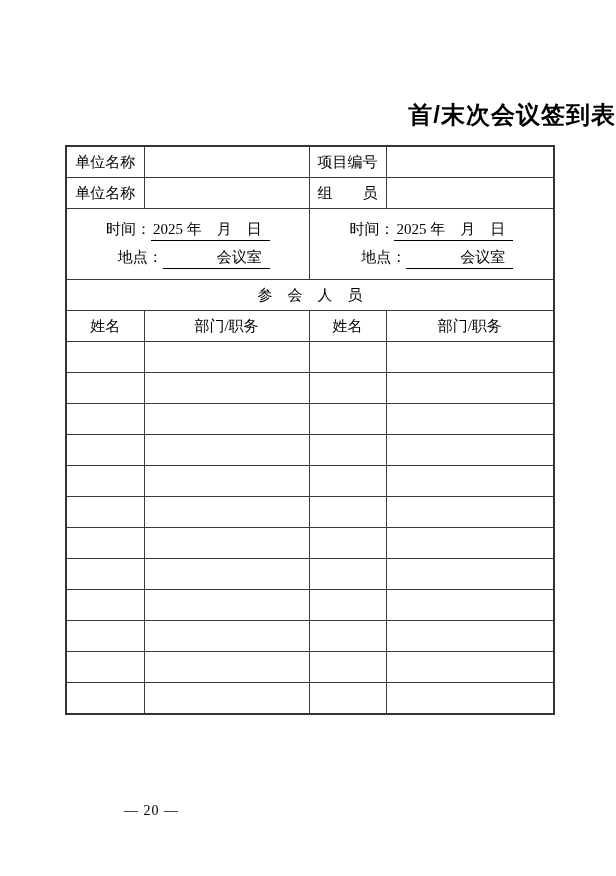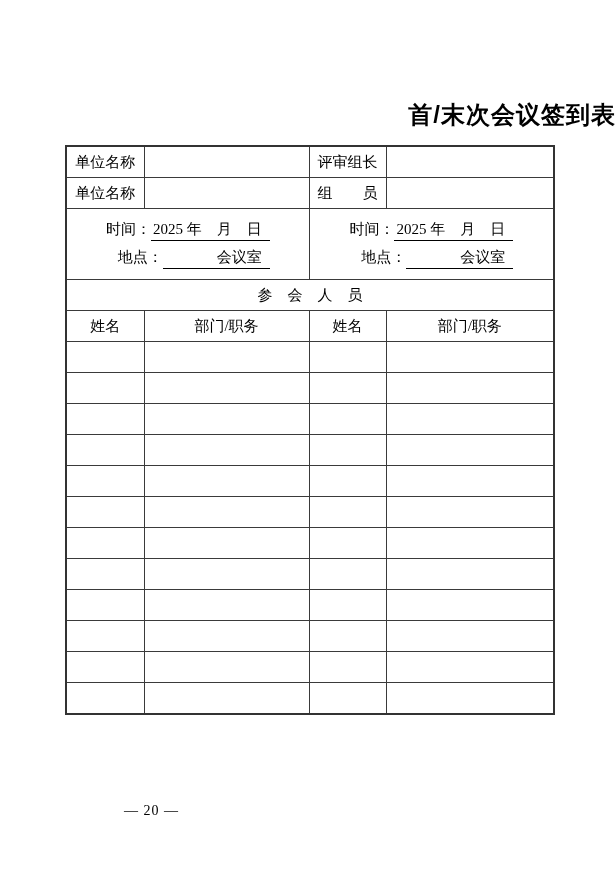--- a/index.html
+++ b/index.html
@@ -67,21 +67,21 @@
   <colgroup>
     <col style="width:78px">
       <col style="width:165px">
       <col style="width:77px">
       <col style="width:168px">
   </colgroup>
   <tbody>
     <tr class="h30">
       <td class="label-cell">单位名称</td>
       <td></td>
-      <td class="label-cell">评审组长</td>
+      <td class="label-cell">项目编号</td>
       <td></td>
     </tr>
     <tr class="h30">
       <td class="label-cell">单位名称</td>
       <td></td>
       <td class="label-cell">组　　员</td>
       <td></td>
     </tr>
     <tr class="h70">
       <td colspan="2">

